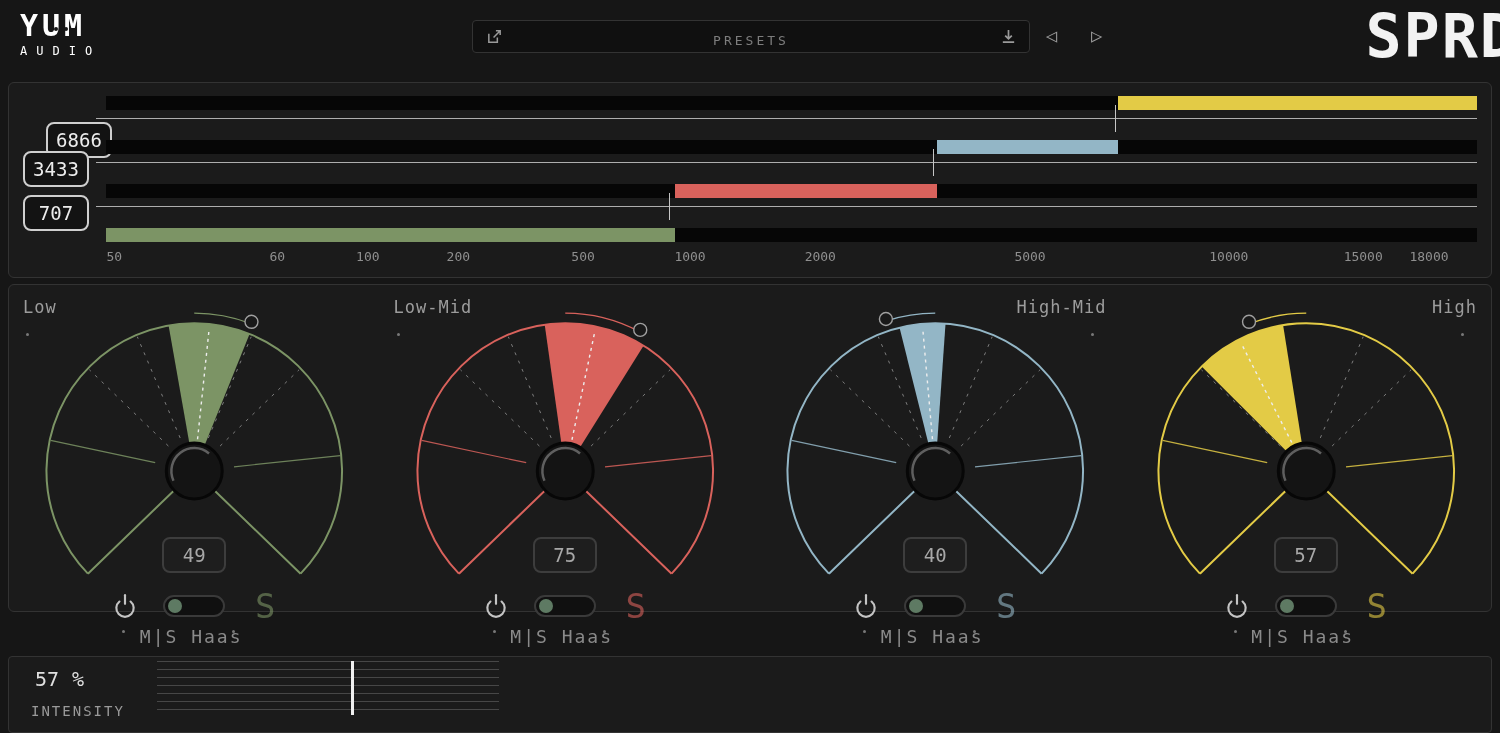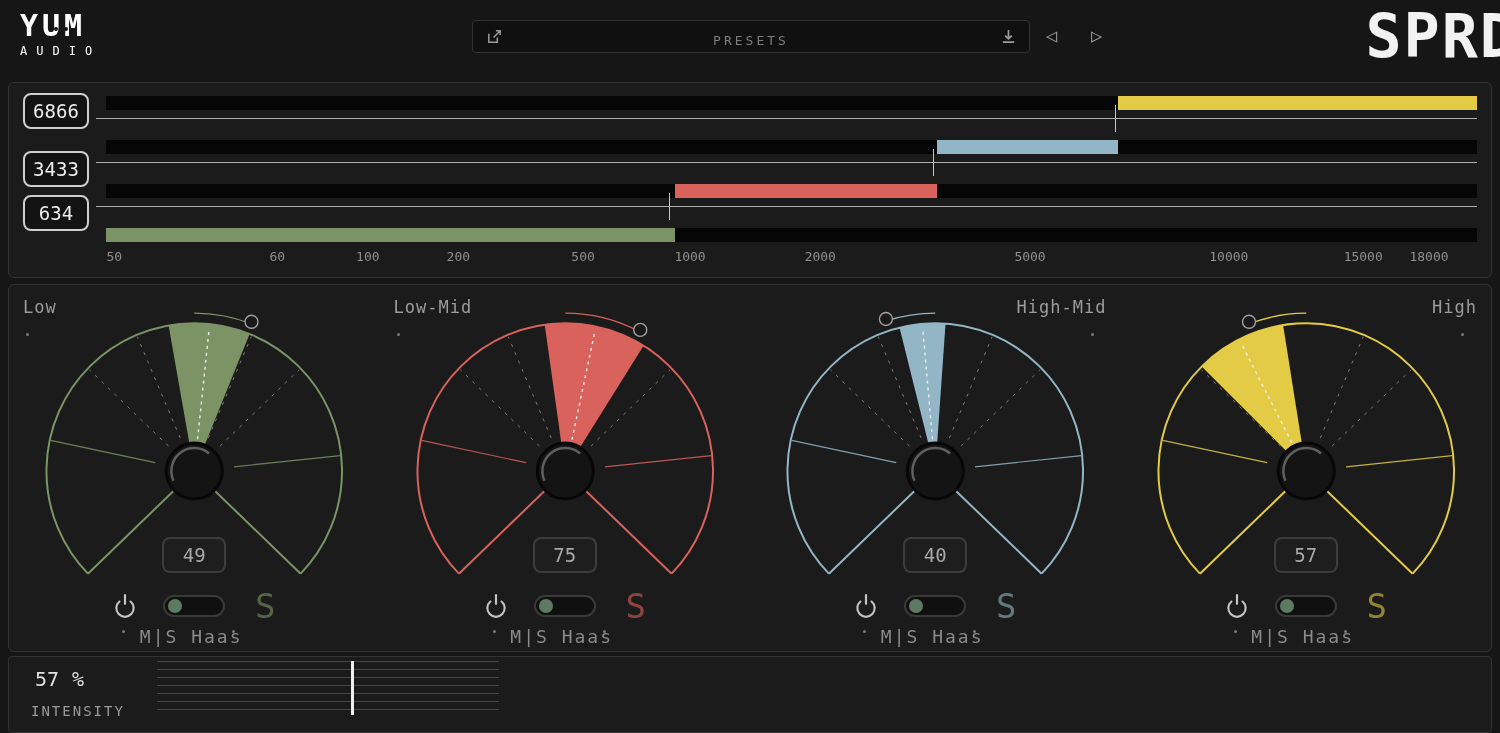--- a/index.html
+++ b/index.html
@@ -19,28 +19,28 @@
   .preset-label{flex:1;text-align:center;color:#7d7d7d;font-size:13px;letter-spacing:3px;margin-top:7px;}
   .icon-btn{width:18px;height:18px;display:flex;align-items:center;justify-content:center;cursor:pointer;}
   .nav-arrow{position:absolute;top:24px;font-size:19px;color:#9a9a9a;cursor:pointer;}
   .nav-prev{left:1046px;} .nav-next{left:1091px;}
   .brand{position:absolute;right:-18px;top:-2px;font-size:60px;font-weight:bold;color:#f2f2f2;
     letter-spacing:2px;line-height:76px;}
 
   
   .panel{position:absolute;left:8px;right:8px;background:#1b1b1b;border:1px solid #333;border-radius:6px;}
   .spectrum{top:82px;height:196px;}
-  .dials-panel{top:284px;height:368px;display:flex;}
+  .dials-panel{top:284px;height:328px;display:flex;}
   .footer{top:656px;height:77px;display:flex;border-radius:4px;}
 
   
   .xover-col{position:absolute;left:0;top:0;bottom:0;width:97px;}
   .xbox{position:absolute;left:14px;width:66px;height:36px;border:2px solid #cfcfcf;border-radius:8px;
     background:#131313;color:#ececec;font-size:19px;display:flex;align-items:center;justify-content:center;}
-  .xbox-0{top:10px;} .xbox-1{top:68px;} .xbox-2{top:112px;}
+  .xbox-0{top:39px;margin-left:23px;} .xbox-1{top:68px;} .xbox-2{top:112px;}
   .spec-track{position:absolute;left:97px;right:14px;top:0;bottom:0;}
   .spec-row{position:absolute;left:0;right:0;height:14px;background:#060606;}
   .spec-fill{position:absolute;top:0;bottom:0;}
   .xline{position:absolute;left:-10px;right:0;height:1px;background:#c9c9c9;opacity:.85;}
   .xmark{position:absolute;top:-13px;width:1px;height:27px;background:#e6e6e6;}
   .spec-tick{position:absolute;top:166px;transform:translateX(-50%);font-size:13px;color:#8f8f8f;}
 
   
   .dial-group{flex:1;position:relative;}
   .dial-label{position:absolute;top:12px;font-size:17px;color:#9c9c9c;letter-spacing:1px;}
@@ -120,21 +120,21 @@
     <span class="nav-arrow nav-prev">◁</span>
     <span class="nav-arrow nav-next">▷</span>
 
     <div class="brand">SPRD</div>
   </div>
 
   <div class="panel spectrum">
     <div class="xover-col">
       <div class="xbox xbox-0">6866</div>
       <div class="xbox xbox-1">3433</div>
-      <div class="xbox xbox-2">634</div>
+      <div class="xbox xbox-2">707</div>
     </div>
     <div class="spec-track">
         <div class="spec-row" style="top: 13px;">
           <div class="spec-fill" style="left: 73.8%; width: 26.2%; background: rgb(227, 203, 70);"></div>
         </div>
         <div class="spec-row" style="top: 57px;">
           <div class="spec-fill" style="left: 60.6%; width: 13.2%; background: rgb(147, 182, 198);"></div>
         </div>
         <div class="spec-row" style="top: 101px;">
           <div class="spec-fill" style="left: 41.5%; width: 19.1%; background: rgb(217, 98, 92);"></div>

